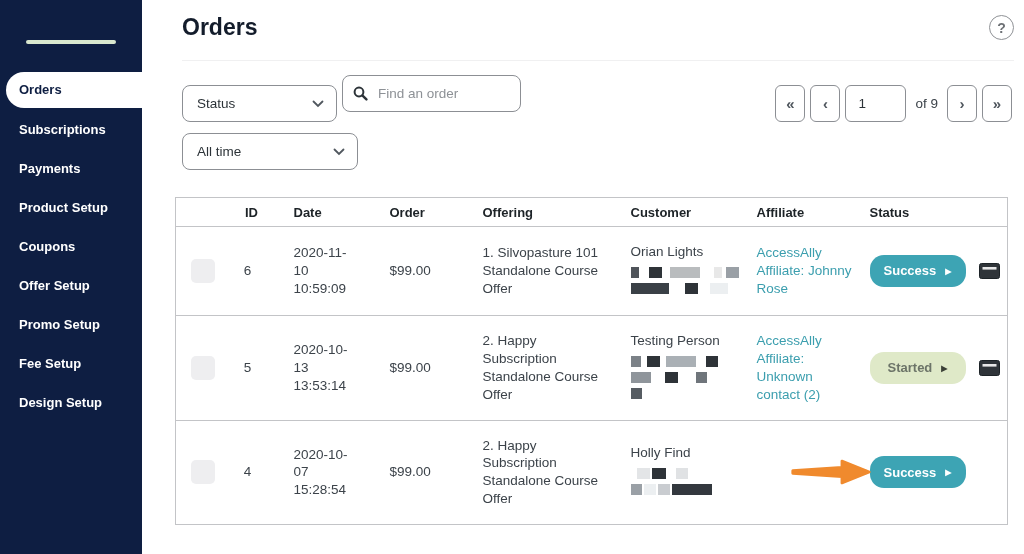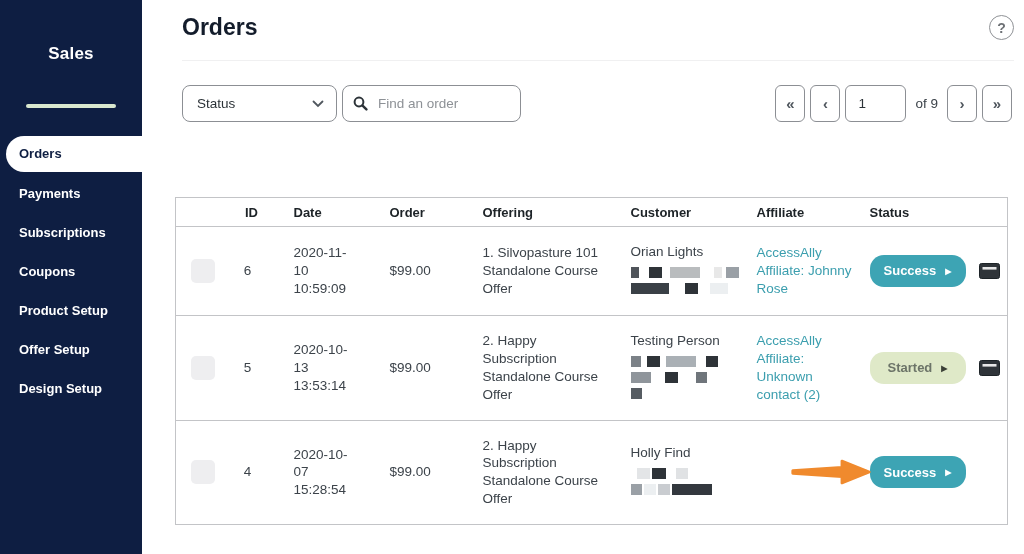--- a/index.html
+++ b/index.html
@@ -32,21 +32,21 @@
   .help-btn{position:absolute;right:10px;top:15px;width:25px;height:25px;border:1.5px solid #8f9296;border-radius:50%;
     color:#6d7175;font-size:14px;font-weight:bold;display:flex;align-items:center;justify-content:center;cursor:pointer;background:#fff;}
   .title-divider{position:absolute;left:40px;right:10px;top:60px;height:1px;background:#f0f0f1;}
 
   
   .select-box{position:absolute;height:37px;border:1px solid #8c8f94;border-radius:8px;background:#fff;
     display:flex;align-items:center;padding:0 12px 0 14px;font-size:13.5px;color:#2c3338;cursor:pointer;}
   .select-box .chev{margin-left:auto;display:flex;align-items:center;}
   .status-select{left:40px;top:85px;width:155px;}
   .time-select{left:40px;top:133px;width:176px;}
-  .search-box{position:absolute;left:200px;top:85px;width:179px;height:37px;border:1px solid #8c8f94;border-radius:8px;
+  .search-box{position:absolute;left:200px;top:75px;width:179px;height:37px;border:1px solid #8c8f94;border-radius:8px;
     display:flex;align-items:center;padding:0 10px;background:#fff;}
   .search-box svg{flex:0 0 auto;margin-right:8px;}
   .search-box input{border:0;outline:0;width:100%;font-size:13.5px;font-family:"Liberation Sans",sans-serif;color:#2c3338;background:transparent;}
   .search-box input::placeholder{color:#8d9196;}
 
   
   .pagination{position:absolute;top:85px;right:12px;display:flex;align-items:center;}
   .pg-btn{width:30px;height:37px;border:1px solid #8c8f94;border-radius:6px;background:#fff;color:#50575e;
     font-size:15px;font-weight:bold;display:flex;align-items:center;justify-content:center;cursor:pointer;margin-left:5px;}
   .pg-input{width:61px;height:37px;border:1px solid #8c8f94;border-radius:6px;margin-left:5px;
@@ -79,29 +79,30 @@
   .badge-success{background:var(--accent);color:#fff;}
   .badge-started{background:var(--started-bg);color:var(--started-text);}
   .badge-started .play{color:#3a3f36;}
   .mail-btn{background:none;border:0;padding:0;cursor:pointer;display:flex;align-items:center;}
   .arrow-annotation{position:absolute;left:-80px;top:50%;transform:translateY(-50%);pointer-events:none;}
 </style>
 </head>
 <body>
 
 <div class="sidebar">
-  <div class="sidebar-title">Sales</div>
   <div class="sidebar-divider"></div>
   <div class="nav">
     <div class="nav-item active">Orders</div>
+    <div class="nav-item">Subscriptions</div>
     <div class="nav-item">Payments</div>
-    <div class="nav-item">Subscriptions</div>
+    <div class="nav-item">Product Setup</div>
     <div class="nav-item">Coupons</div>
-    <div class="nav-item">Product Setup</div>
     <div class="nav-item">Offer Setup</div>
+    <div class="nav-item">Promo Setup</div>
+    <div class="nav-item">Fee Setup</div>
     <div class="nav-item">Design Setup</div>
   </div>
 </div>
 
 <div class="main">
   <div class="page-title">Orders</div>
   <div class="help-btn">
     <span>?</span>
   </div>
   <div class="title-divider"></div>
@@ -125,20 +126,28 @@
 
   <div class="pagination">
     <button class="pg-btn">«</button>
     <button class="pg-btn">‹</button>
     <input class="pg-input" value="1" style="">
     <span class="pg-of">of 9</span>
     <button class="pg-btn">›</button>
     <button class="pg-btn">»</button>
   </div>
 
+  <div class="select-box time-select">
+    <span>All time</span>
+    <span class="chev">
+      <svg width="12" height="8" viewBox="0 0 12 8">
+          <polyline points="1.5,1.5 6,6 10.5,1.5" fill="none" stroke="#50575e" stroke-width="1.8" stroke-linecap="round"></polyline>
+        </svg>
+    </span>
+  </div>
 
   <table class="orders-table">
     <colgroup>
       <col style="width:56px">
         <col style="width:40px">
         <col style="width:98px">
         <col style="width:95px">
       <col style="width:157px">
         <col style="width:125px">
         <col style="width:116px">

